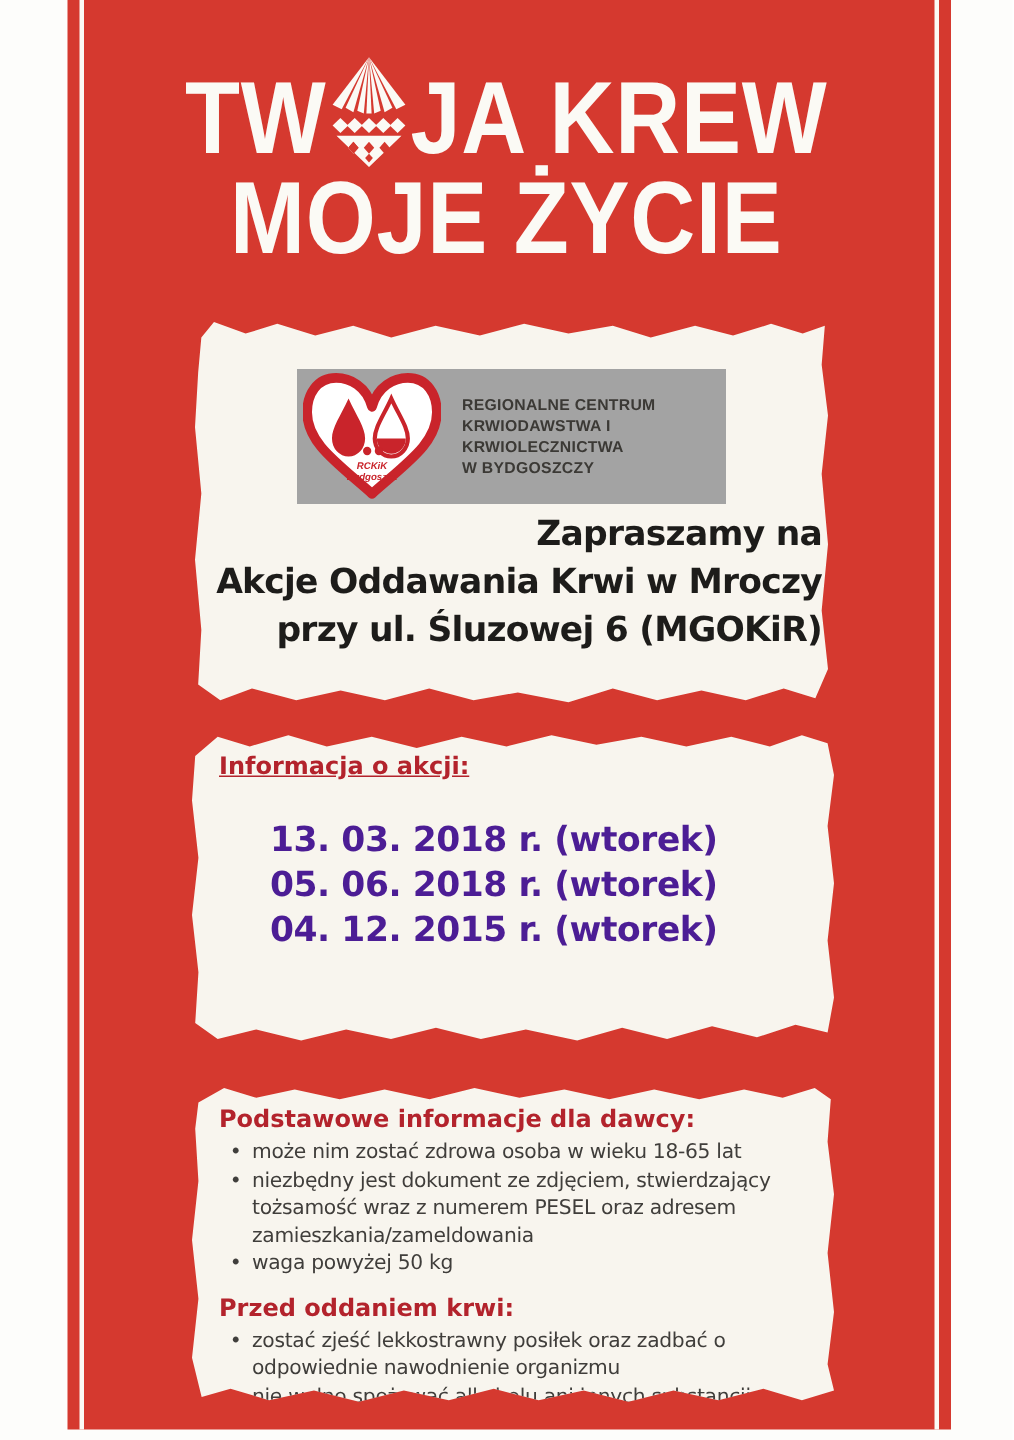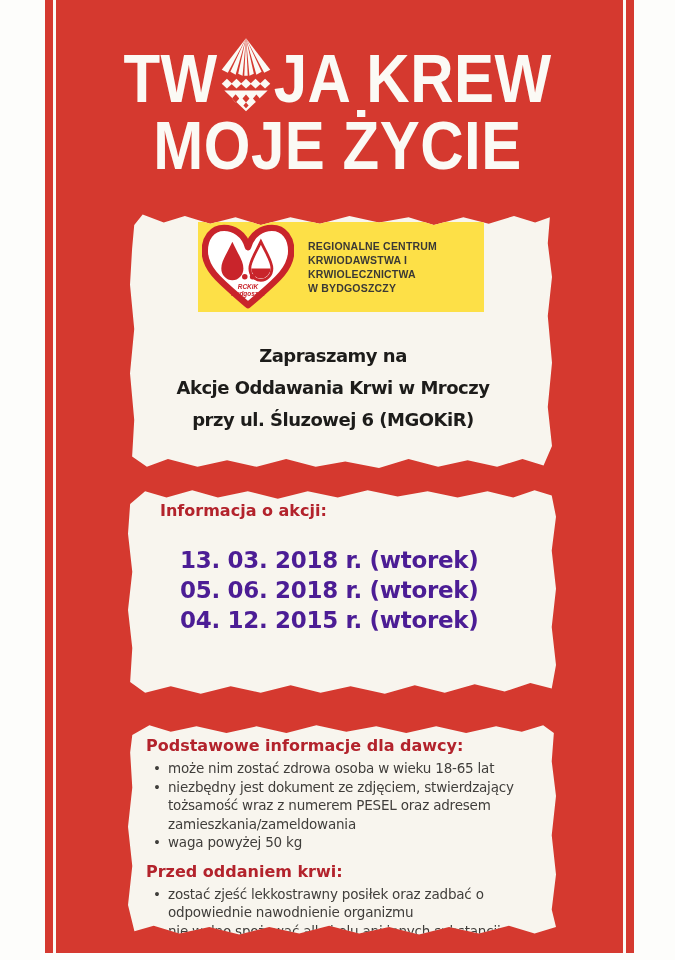--- a/index.html
+++ b/index.html
@@ -24,32 +24,32 @@
   .panel { position:absolute; background:#f8f5ee; }
   .torn-a { clip-path: polygon(1% 5%,3% 1%,8% 4%,13% 1.5%,19% 4.5%,25% 2%,31% 5%,38% 2%,45% 4.5%,52% 1.5%,59% 4%,66% 2%,72% 5%,79% 2%,85% 4.5%,91% 1.5%,96% 4%,99.5% 2%,99% 12%,100% 25%,99% 40%,100% 58%,99% 75%,100% 90%,98% 97.5%,93% 95%,87% 98%,80% 95.5%,73% 98%,66% 95%,59% 98.5%,51% 96%,44% 98%,37% 95%,30% 98%,23% 95.5%,16% 98%,9% 95%,4% 98%,0.5% 94%,1% 80%,0% 62%,1% 45%,0% 28%,0.5% 14%); }
   .torn-b { clip-path: polygon(0.5% 8%,4% 2%,9% 5%,15% 1.5%,21% 5%,28% 2%,35% 5.5%,42% 2%,49% 5%,56% 1.5%,63% 4.5%,70% 2%,77% 5%,84% 2%,90% 5%,95% 1.5%,99% 4%,100% 14%,99% 30%,100% 48%,99% 66%,100% 84%,99% 95%,94% 92.5%,88% 96.5%,81% 93%,74% 97%,67% 93.5%,60% 97.5%,52% 94%,45% 97%,38% 93.5%,31% 97%,24% 94%,17% 97.5%,10% 94%,4% 97%,0.5% 92%,1% 76%,0% 58%,1% 40%,0% 22%); }
   .torn-c { clip-path: polygon(1% 6%,5% 1.5%,10% 4.5%,16% 2%,23% 5%,30% 2%,37% 5%,44% 1.5%,51% 4.5%,58% 2%,65% 5%,72% 2%,79% 5%,86% 2%,92% 4.5%,97% 1.5%,99.5% 5%,99% 18%,100% 34%,99% 52%,100% 70%,99% 86%,100% 94%,95% 97%,89% 93.5%,82% 97%,75% 94%,68% 97.5%,61% 94%,54% 97%,47% 93.5%,40% 97%,33% 94%,26% 97.5%,19% 94%,12% 97%,6% 93.5%,1.5% 96%,0% 84%,1% 66%,0% 48%,1% 30%,0.5% 14%); }
 
   .panel-invitation { left:130px; top:212px; width:422px; height:260px; }
   .panel-dates { left:128px; top:487px; width:428px; height:212px; }
   .panel-donor { left:128px; top:722px; width:428px; height:218px; padding:14px 16px 0 18px; }
 
   
-  .logo-box { position:absolute; left:68px; top:10px; width:286px; height:90px; background:#fde047; display:flex; align-items:center; }
+  .logo-box { position:absolute; left:68px; top:34px; width:286px; height:90px; background:#a3a3a3; display:flex; align-items:center; }
   .heart-wrap { width:92px; height:88px; flex:0 0 auto; margin-left:4px; }
   .org-name { margin-left:14px; color:#3b3935; font-weight:700; font-size:10.5px; line-height:14px; letter-spacing:0.2px; }
 
   
-  .invitation { position:absolute; left:0; right:16px; top:128px; text-align:center;
-    font-family:"DejaVu Sans", sans-serif; font-weight:700; font-size:18px; line-height:32px;
+  .invitation { position:absolute; left:0; right:4px; top:128px; text-align:right;
+    font-family:"DejaVu Sans", sans-serif; font-weight:700; font-size:23px; line-height:32px;
     letter-spacing:-0.5px; color:#1d1c1a; white-space:nowrap; }
 
   
   .panel-heading { font-family:"DejaVu Sans", sans-serif; font-weight:700; font-size:16px; color:#b3232c; }
-  .panel-dates .panel-heading { position:absolute; left:32px; top:14px; }
+  .panel-dates .panel-heading { position:absolute; left:18px; top:14px;text-decoration:underline; }
   .dates-list { position:absolute; left:52px; top:58px; font-family:"DejaVu Sans", sans-serif;
     font-weight:700; font-size:23px; line-height:30px; letter-spacing:-0.3px; color:#4c1d95; white-space:nowrap; }
 
   
   .bullet-list { margin:4px 0 10px 0; }
   .bullet-row { display:flex; font-family:"DejaVu Sans", sans-serif; font-size:13.5px;
     line-height:18.5px; color:#403e3b; letter-spacing:-0.2px; }
   .bullet-dot { flex:0 0 22px; text-align:center; }
   .bullet-text { flex:1; }
   .heading-gap { margin-top:5px; }

